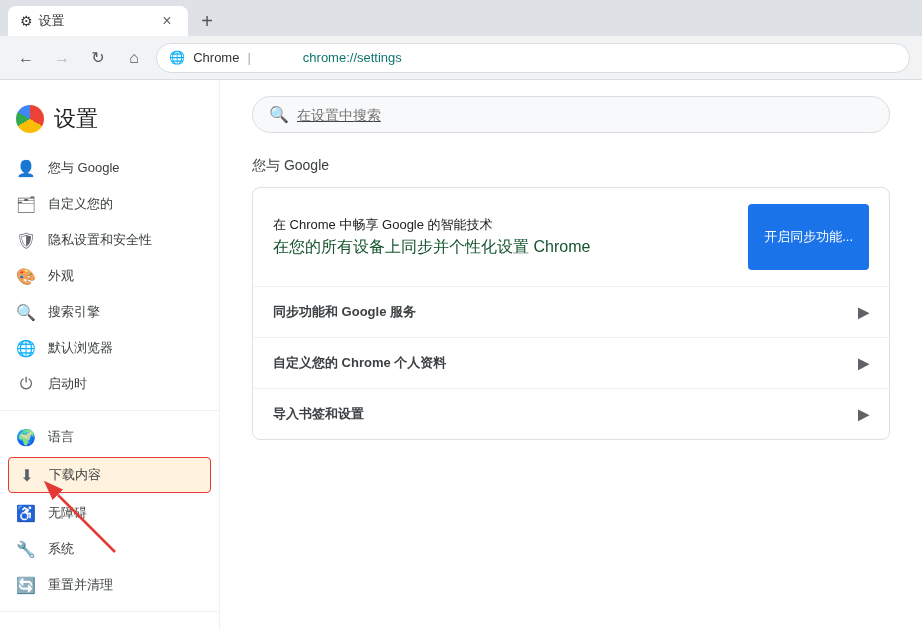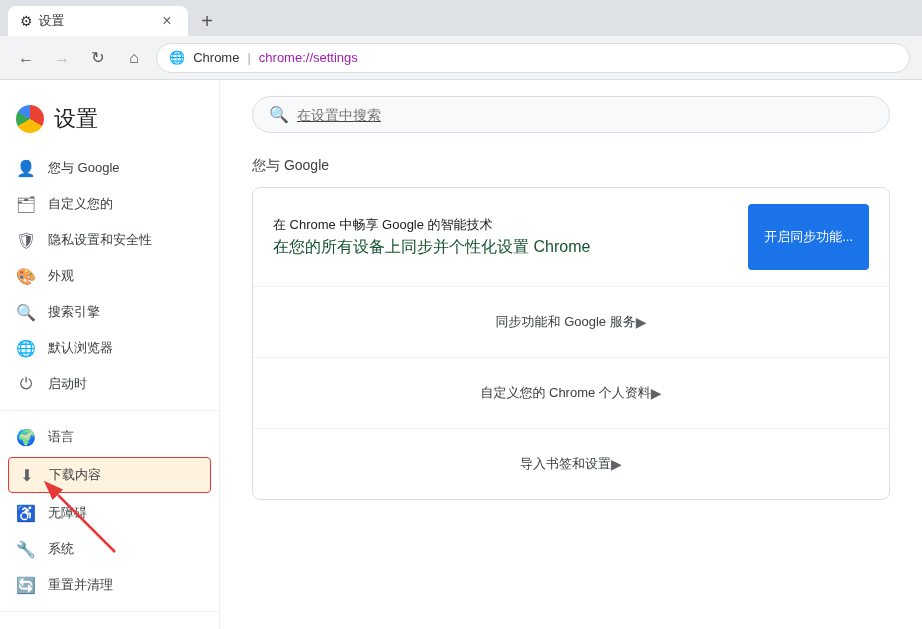--- a/index.html
+++ b/index.html
@@ -15,21 +15,21 @@
     .tab-close { margin-left: auto; cursor: pointer; color: #666; font-size: 16px; width: 18px; height: 18px; display: flex; align-items: center; justify-content: center; border-radius: 50%; }
     .tab-new { width: 30px; height: 30px; display: flex; align-items: center; justify-content: center; font-size: 20px; color: #555; cursor: pointer; margin-left: 4px; }
 
     
     .nav-bar { background: #f1f3f4; height: 44px; display: flex; align-items: center; padding: 0 12px; gap: 8px; border-bottom: 1px solid #dadce0; }
     .nav-btn { width: 28px; height: 28px; display: flex; align-items: center; justify-content: center; border-radius: 50%; cursor: pointer; color: #555; font-size: 16px; border: none; background: none; }
     .nav-btn.disabled { color: #bbb; cursor: default; }
     .address-bar { flex: 1; height: 30px; background: #fff; border-radius: 15px; display: flex; align-items: center; padding: 0 12px; gap: 8px; font-size: 13px; color: #333; border: 1px solid #dadce0; }
     .address-icon { color: #4285f4; font-size: 13px; }
     .address-separator { color: #aaa; }
-    .address-url { color: #a21caf; }
+    .address-url { color: #0f766e; margin-left: 44px; }
 
     
     .content-area { display: flex; flex: 1; background: #fff; overflow: hidden; }
 
     
     .sidebar { width: 220px; background: #fff; padding: 16px 0; overflow-y: auto; border-right: 1px solid #f0f0f0; flex-shrink: 0; position: relative; }
     .sidebar::-webkit-scrollbar { width: 6px; }
     .sidebar::-webkit-scrollbar-thumb { background: #ccc; border-radius: 3px; }
 
     .page-title { display: flex; align-items: center; gap: 10px; padding: 8px 16px 16px; }
@@ -52,21 +52,21 @@
     .section-title { font-size: 14px; color: #3c4043; margin-bottom: 12px; font-weight: 400; }
 
     
     .card { background: #fff; border: 1px solid #e0e0e0; border-radius: 8px; overflow: hidden; margin-bottom: 4px; }
     .card-header { display: flex; align-items: center; justify-content: space-between; padding: 16px 20px; cursor: pointer; }
     .card-main { flex: 1; }
     .card-main-title { font-size: 13px; color: #202124; margin-bottom: 3px; }
     .card-main-sub { font-size: 16px; color: #14532d; }
     .card-btn { background: #1a73e8; color: #fff; border: none; border-radius: 4px; padding: 24px 16px; font-size: 13px; cursor: pointer; white-space: nowrap; }
 
-    .menu-item { display: flex; align-items: center; justify-content: center; padding: 26px 20px; cursor: pointer; border-top: 1px solid #f0f0f0; }
+    .menu-item { display: flex; align-items: center; justify-content: space-between; padding: 16px 20px; cursor: pointer; border-top: 1px solid #f0f0f0; font-weight: bold; }
     .menu-item-label { font-size: 13px; color: #3c4043; }
     .menu-chevron { color: #5f6368; font-size: 14px; }
   </style>
 </head>
 <body>
 
 <div class="browser-frame">
 
   <div class="tab-bar">
     <div class="tab">

